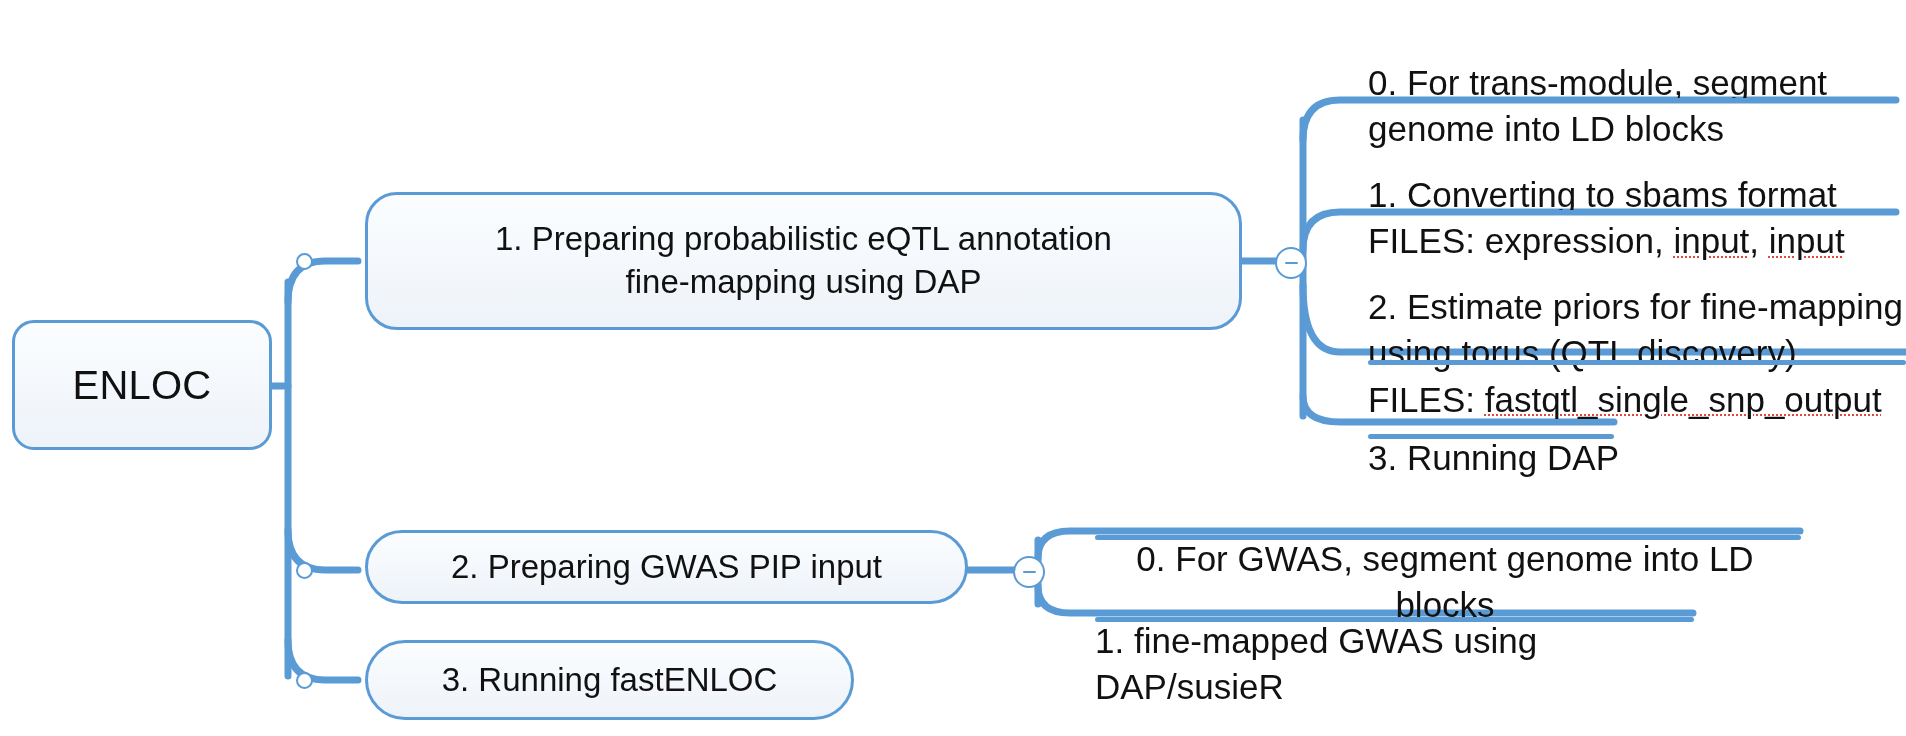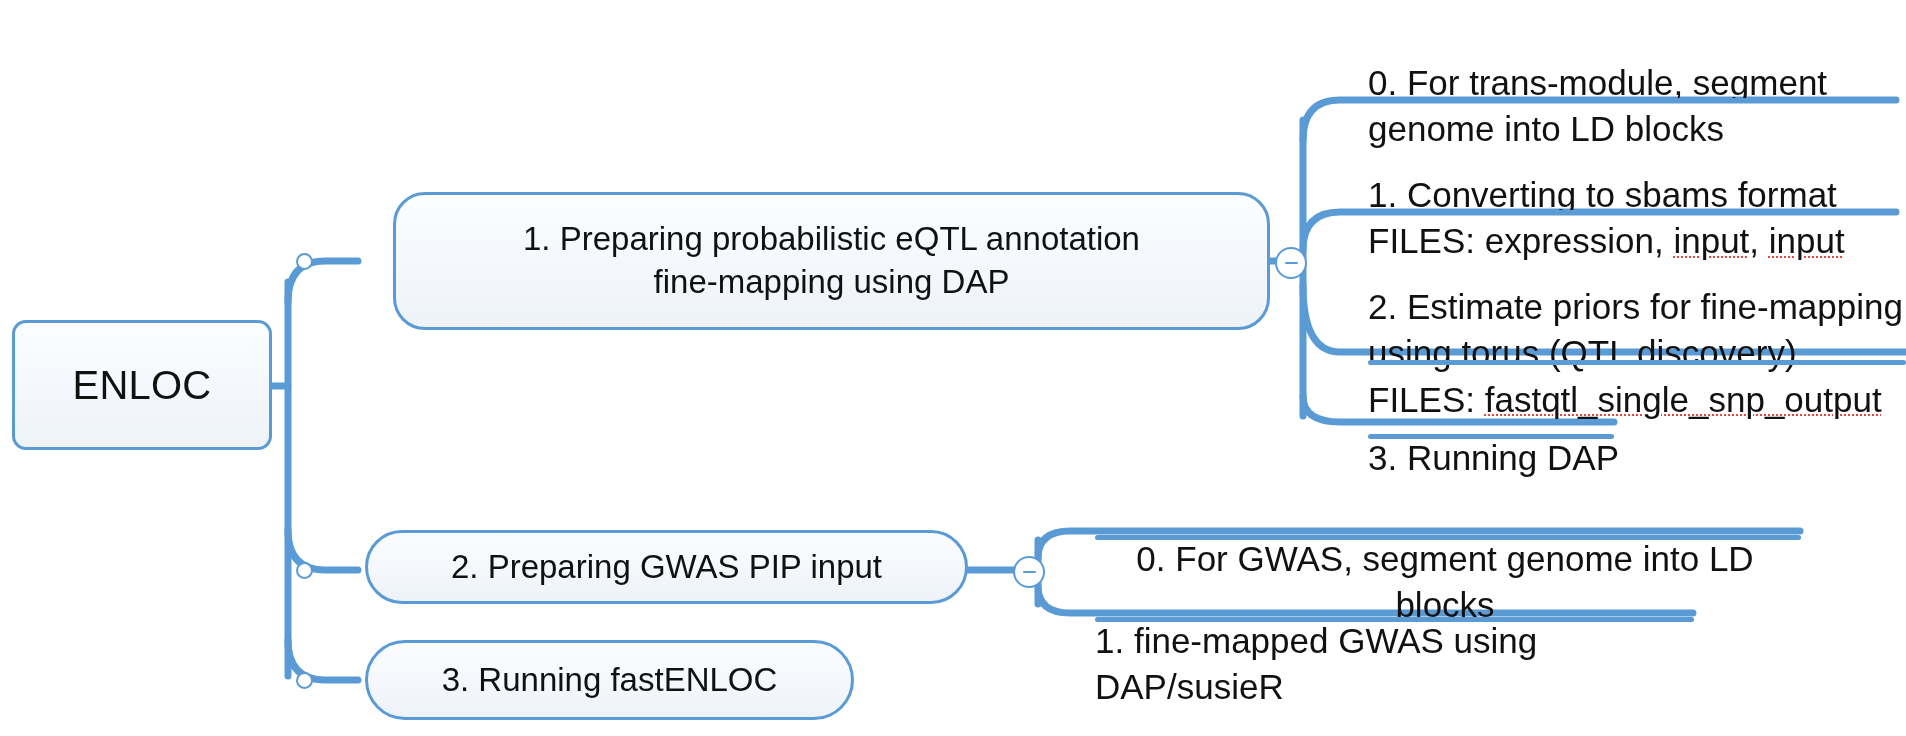--- a/index.html
+++ b/index.html
@@ -41,21 +41,21 @@
     align-items: center;
     justify-content: center;
     color: #111111;
     text-align: center;
     line-height: 1.22;
     white-space: pre-line;
     padding: 0 22px;
   }
 
   .node.root {
-    border-radius: 14px;
+    border-radius: 22px;
     font-size: 40px;
     letter-spacing: .2px;
   }
 
   .node.branch {
     border-radius: 40px;
     font-size: 33px;
   }
 
   .node.branch.multi {
@@ -154,21 +154,21 @@
 
       <path d="M 1038 558 Q 1038 531 1070 531 L 1800 531"></path>
       <path d="M 1038 586 Q 1038 613 1070 613 L 1693 613"></path>
     </g>
   </svg>
 
   <div class="node root" style="left:12px; top:320px; width:260px; height:130px;">
     <span>ENLOC</span>
   </div>
 
-  <div class="node branch multi" style="left:365px; top:192px; width:877px; height:138px;margin-left:28px;">
+  <div class="node branch multi" style="left:365px; top:192px; width:877px; height:138px;">
     <span>1. Preparing probabilistic eQTL annotation
 fine-mapping using DAP</span>
   </div>
 
   <div class="node branch" style="left:365px; top:530px; width:603px; height:74px;">
     <span>2. Preparing GWAS PIP input</span>
   </div>
 
   <div class="node branch" style="left:365px; top:640px; width:489px; height:80px;">
     <span>3. Running fastENLOC</span>

